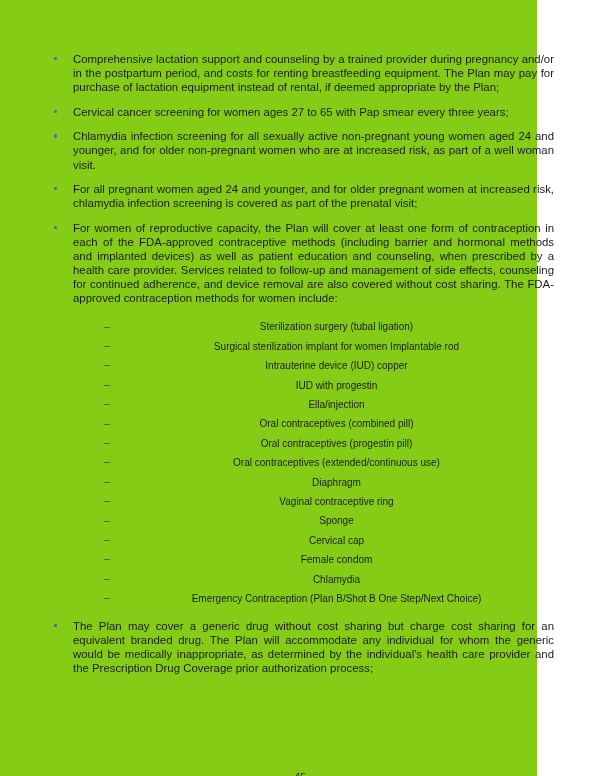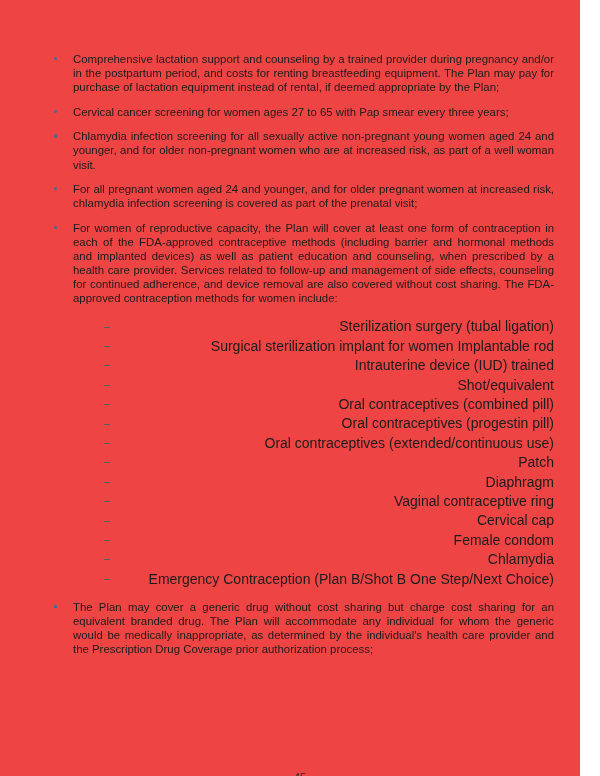--- a/index.html
+++ b/index.html
@@ -12,23 +12,23 @@
     height: 776px;
     font-family: "Liberation Sans", sans-serif;
     color: #1c1c1c;
     position: relative;
     overflow: hidden;
   }
   .page {
     position: absolute;
     left: 0;
     top: 0;
-    width: 580px;
+    width: 537px;
     height: 776px;
-    background: #ef4444;
+    background: #84cc16;
   }
   .content {
     position: absolute;
     left: 46px;
     top: 52px;
     width: 508px;
   }
 
   
   ul.bullets {
@@ -61,24 +61,24 @@
 
   
   ul.dashes {
     list-style: none;
     margin: 12px 0 6px 0;
     padding: 0;
   }
   li.dash-item {
     position: relative;
     padding-left: 46px;
-    font-size: 14px;
+    font-size: 10px;
     line-height: 19.4px;
     color: #1c1c1c;
-    text-align: right;
+    text-align: center;
     white-space: nowrap;
   }
   .dash-mark {
     position: absolute;
     left: 31px;
     top: 9.2px;
     width: 6px;
     height: 1px;
     background: #5d5d5d;
   }
@@ -140,59 +140,63 @@
               <span>Sterilization surgery (tubal ligation)</span>
             </li>
 
             <li class="dash-item">
               <span class="dash-mark"></span>
               <span>Surgical sterilization implant for women Implantable rod</span>
             </li>
 
             <li class="dash-item">
               <span class="dash-mark"></span>
-              <span>Intrauterine device (IUD) trained</span>
-            </li>
-
-
-            <li class="dash-item">
-              <span class="dash-mark"></span>
-              <span>Shot/equivalent</span>
+              <span>Intrauterine device (IUD) copper</span>
+            </li>
+
+            <li class="dash-item">
+              <span class="dash-mark"></span>
+              <span>IUD with progestin</span>
+            </li>
+
+            <li class="dash-item">
+              <span class="dash-mark"></span>
+              <span>Ella/injection</span>
             </li>
 
             <li class="dash-item">
               <span class="dash-mark"></span>
               <span>Oral contraceptives (combined pill)</span>
             </li>
 
             <li class="dash-item">
               <span class="dash-mark"></span>
               <span>Oral contraceptives (progestin pill)</span>
             </li>
 
             <li class="dash-item">
               <span class="dash-mark"></span>
               <span>Oral contraceptives (extended/continuous use)</span>
             </li>
 
-            <li class="dash-item">
-              <span class="dash-mark"></span>
-              <span>Patch</span>
-            </li>
 
             <li class="dash-item">
               <span class="dash-mark"></span>
               <span>Diaphragm</span>
             </li>
 
             <li class="dash-item">
               <span class="dash-mark"></span>
               <span>Vaginal contraceptive ring</span>
             </li>
 
+            <li class="dash-item">
+              <span class="dash-mark"></span>
+              <span>Sponge</span>
+            </li>
 
             <li class="dash-item">
               <span class="dash-mark"></span>
               <span>Cervical cap</span>
             </li>
 
             <li class="dash-item">
               <span class="dash-mark"></span>
               <span>Female condom</span>
             </li>

